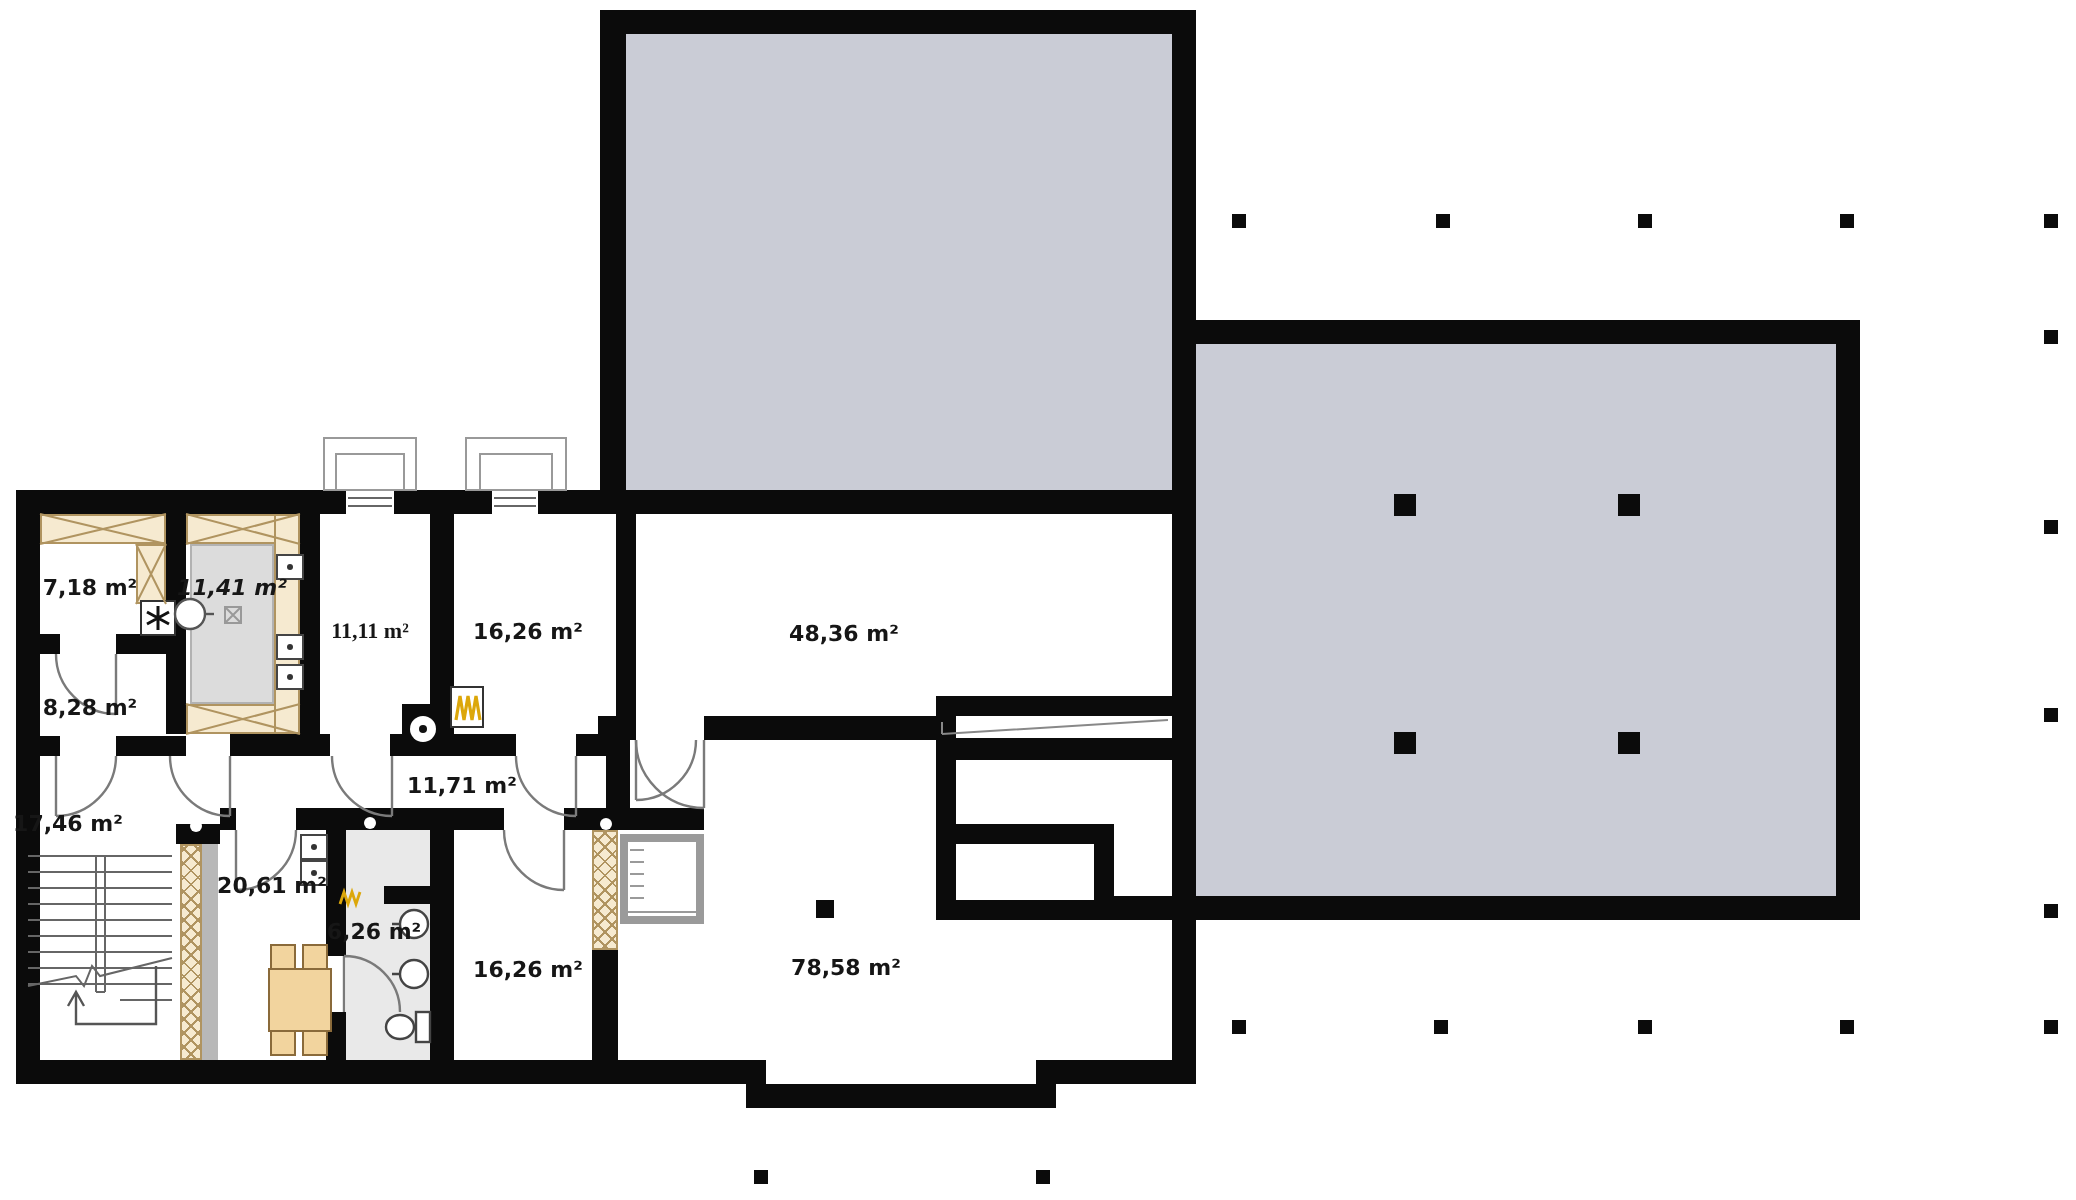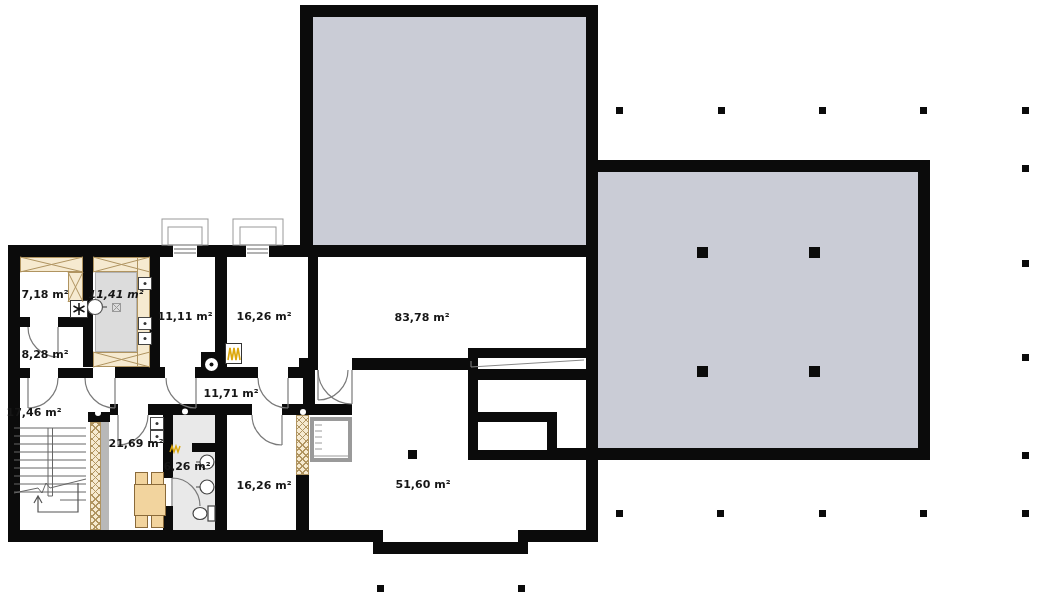--- a/index.html
+++ b/index.html
@@ -214,30 +214,30 @@
     </g>
 
     <g fill="#fff">
       <circle cx="98" cy="413" r="3"></circle>
         <circle cx="185" cy="411.5" r="3"></circle>
         <circle cx="303" cy="412" r="3"></circle>
     </g>
   </svg>
 <div class="room-label" style="left: 45px; top: 294px;">7,18 m²</div>
     <div class="room-label" style="left: 116px; top: 294px; font-style: italic;">11,41 m²</div>
-    <div class="room-label" style="left: 185px; top: 316px;">11,11 m²</div>
+    <div class="room-label" style="left: 185px; top: 316px; font-family: Liberation Serif, serif;">11,11 m²</div>
     <div class="room-label" style="left: 264px; top: 316px;">16,26 m²</div>
-    <div class="room-label" style="left: 422px; top: 317px;">83,78 m²</div>
+    <div class="room-label" style="left: 422px; top: 317px;">48,36 m²</div>
     <div class="room-label" style="left: 45px; top: 354px;">8,28 m²</div>
     <div class="room-label" style="left: 231px; top: 393px;">11,71 m²</div>
     <div class="room-label" style="left: 34px; top: 412px;">17,46 m²</div>
-    <div class="room-label" style="left: 136px; top: 443px;">21,69 m²</div>
+    <div class="room-label" style="left: 136px; top: 443px;">20,61 m²</div>
     <div class="room-label" style="left: 187px; top: 466px;">6,26 m²</div>
     <div class="room-label" style="left: 264px; top: 485px;">16,26 m²</div>
-    <div class="room-label" style="left: 423px; top: 484px;">51,60 m²</div>
+    <div class="room-label" style="left: 423px; top: 484px;">78,58 m²</div>
     <div class="dot" style="left: 615.5px; top: 106.5px; width: 7px; height: 7px;"></div>
     <div class="dot" style="left: 717.5px; top: 106.5px; width: 7px; height: 7px;"></div>
     <div class="dot" style="left: 818.5px; top: 106.5px; width: 7px; height: 7px;"></div>
     <div class="dot" style="left: 919.5px; top: 106.5px; width: 7px; height: 7px;"></div>
     <div class="dot" style="left: 1021.5px; top: 106.5px; width: 7px; height: 7px;"></div>
     <div class="dot" style="left: 1021.5px; top: 164.5px; width: 7px; height: 7px;"></div>
     <div class="dot" style="left: 1021.5px; top: 259.5px; width: 7px; height: 7px;"></div>
     <div class="dot" style="left: 1021.5px; top: 353.5px; width: 7px; height: 7px;"></div>
     <div class="dot" style="left: 1021.5px; top: 451.5px; width: 7px; height: 7px;"></div>
     <div class="dot" style="left: 1021.5px; top: 509.5px; width: 7px; height: 7px;"></div>

